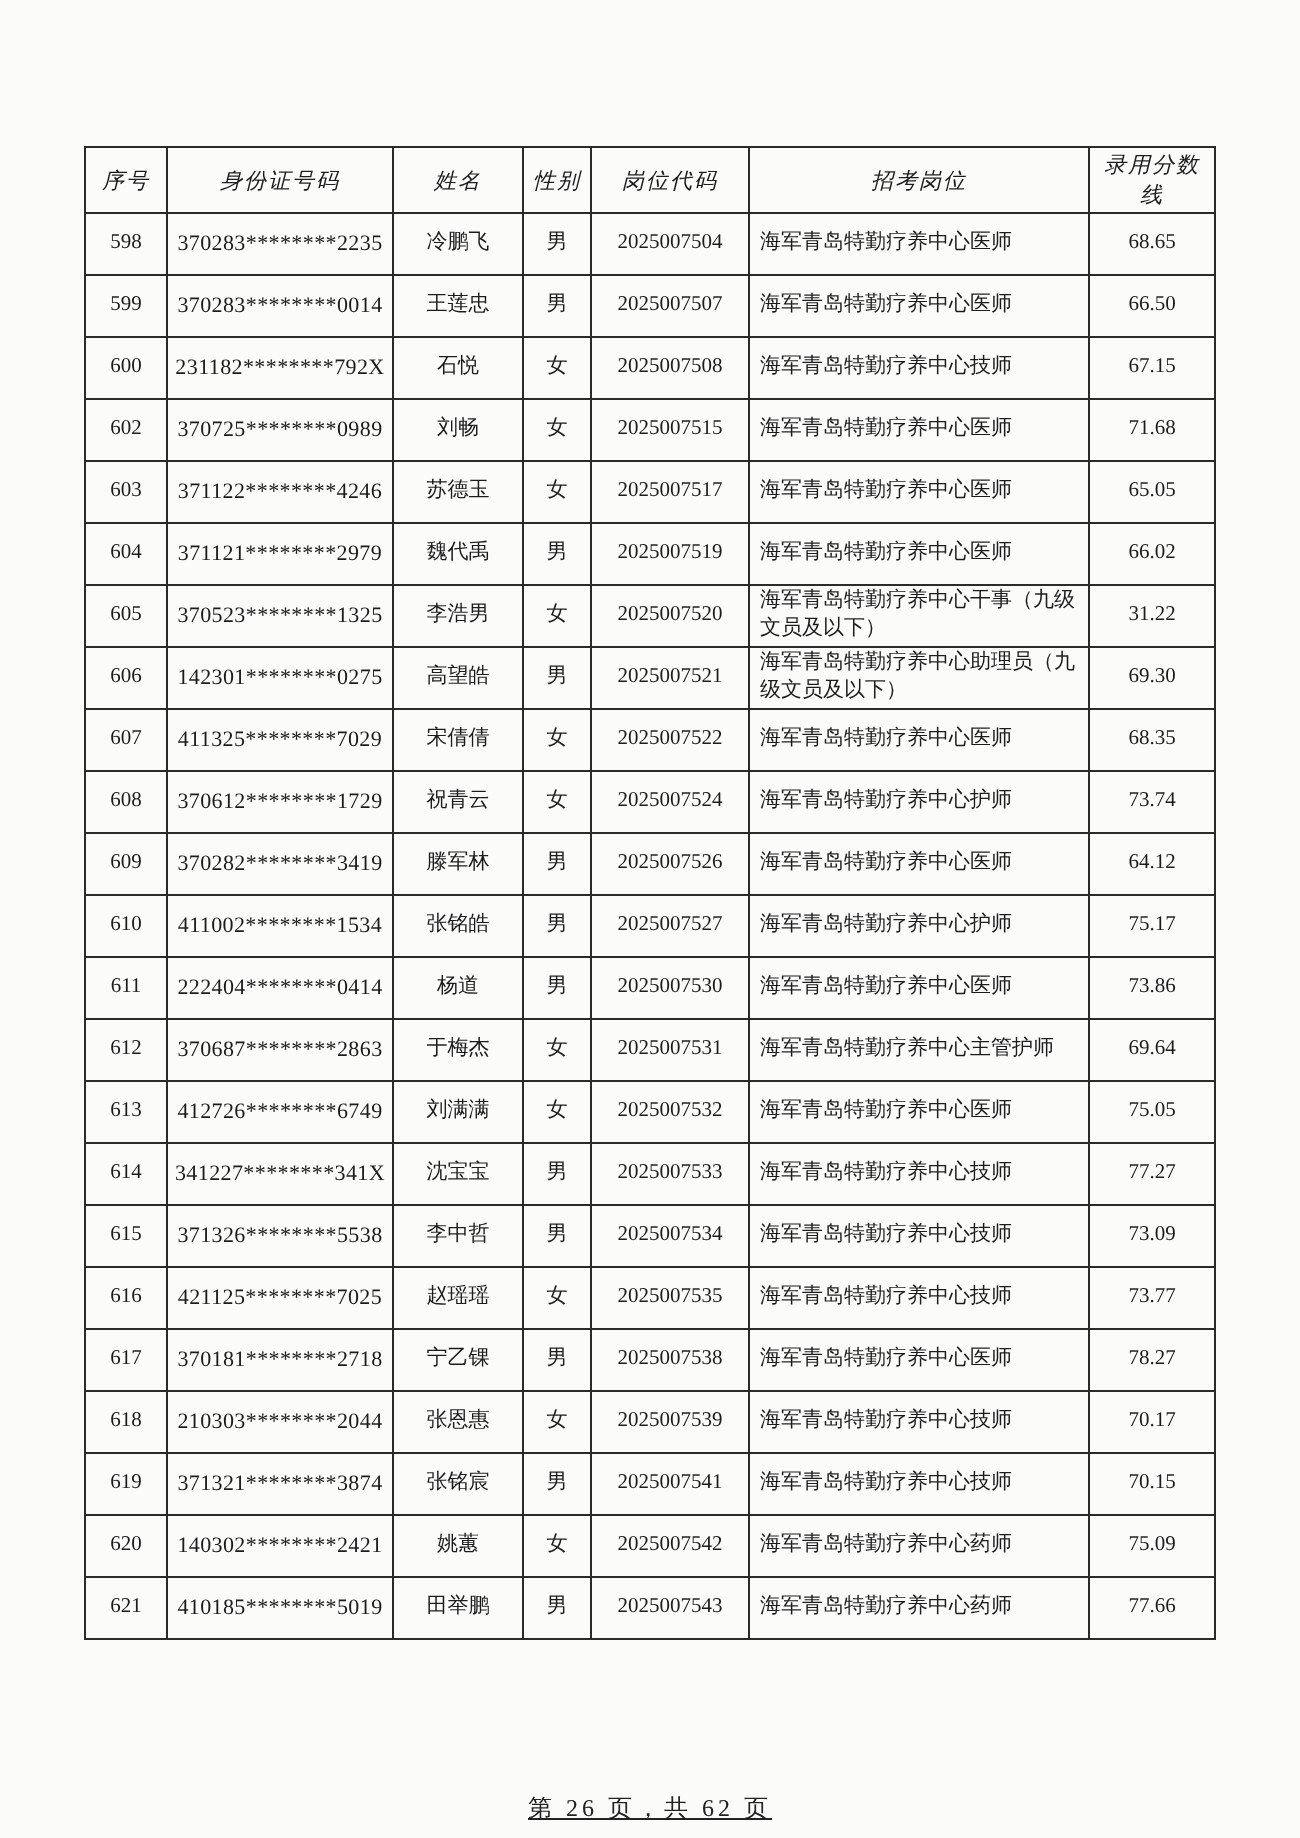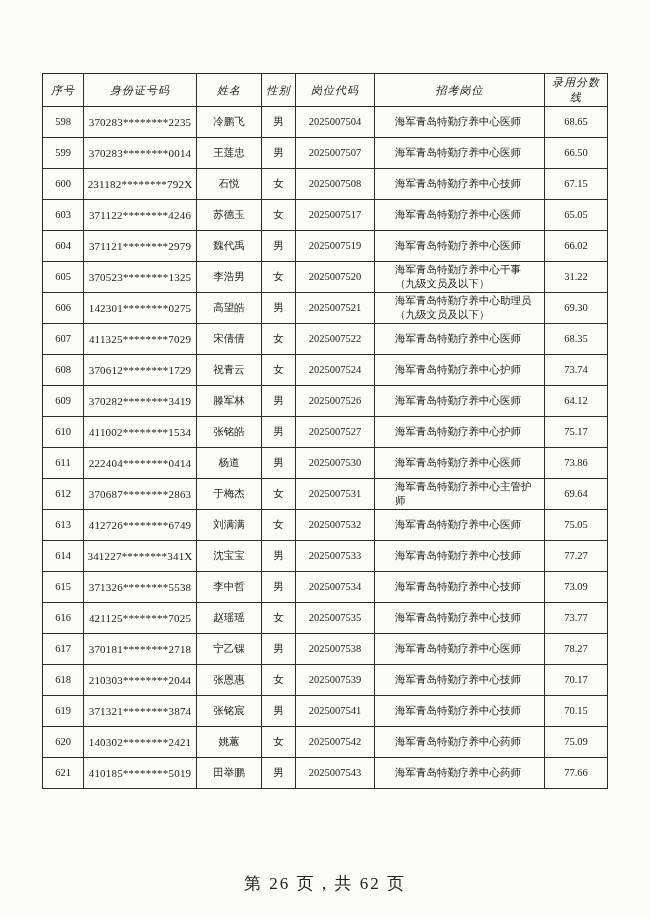--- a/index.html
+++ b/index.html
@@ -47,35 +47,36 @@
     font-size: 10.5px;
     line-height: 14px;
   }
   .score-table td.cell-id {
     font-size: 11px;
     letter-spacing: 0.2px;
     white-space: nowrap;
   }
   .score-table td.cell-pos {
     text-align: left;
-    padding-left: 20px;
+    padding-left: 5px;
     padding-right: 3px;
   }
   .score-table td.cell-code {
     white-space: nowrap;
   }
   .page-footer {
     position: absolute;
     left: 0;
-    top: 872px;
+    top: 896px;
     width: 650px;
     text-align: center;
-    font-size: 17px;
+    font-size: 12px;
     letter-spacing: 2px;
     color: #222;
+    text-decoration: underline;
   }
 </style>
 </head>
 <body>
 
 <div class="page">
 
   <table class="score-table">
     <colgroup>
       <col style="width:41px">
@@ -122,20 +123,29 @@
       <td class="cell-seq">600</td>
       <td class="cell-id">231182********792X</td>
       <td class="cell-name">石悦</td>
       <td class="cell-gender">女</td>
       <td class="cell-code">2025007508</td>
       <td class="cell-pos">海军青岛特勤疗养中心技师</td>
       <td class="cell-score">67.15</td>
     </tr>
 
 
+    <tr>
+      <td class="cell-seq">602</td>
+      <td class="cell-id">370725********0989</td>
+      <td class="cell-name">刘畅</td>
+      <td class="cell-gender">女</td>
+      <td class="cell-code">2025007515</td>
+      <td class="cell-pos">海军青岛特勤疗养中心医师</td>
+      <td class="cell-score">71.68</td>
+    </tr>
 
     <tr>
       <td class="cell-seq">603</td>
       <td class="cell-id">371122********4246</td>
       <td class="cell-name">苏德玉</td>
       <td class="cell-gender">女</td>
       <td class="cell-code">2025007517</td>
       <td class="cell-pos">海军青岛特勤疗养中心医师</td>
       <td class="cell-score">65.05</td>
     </tr>

